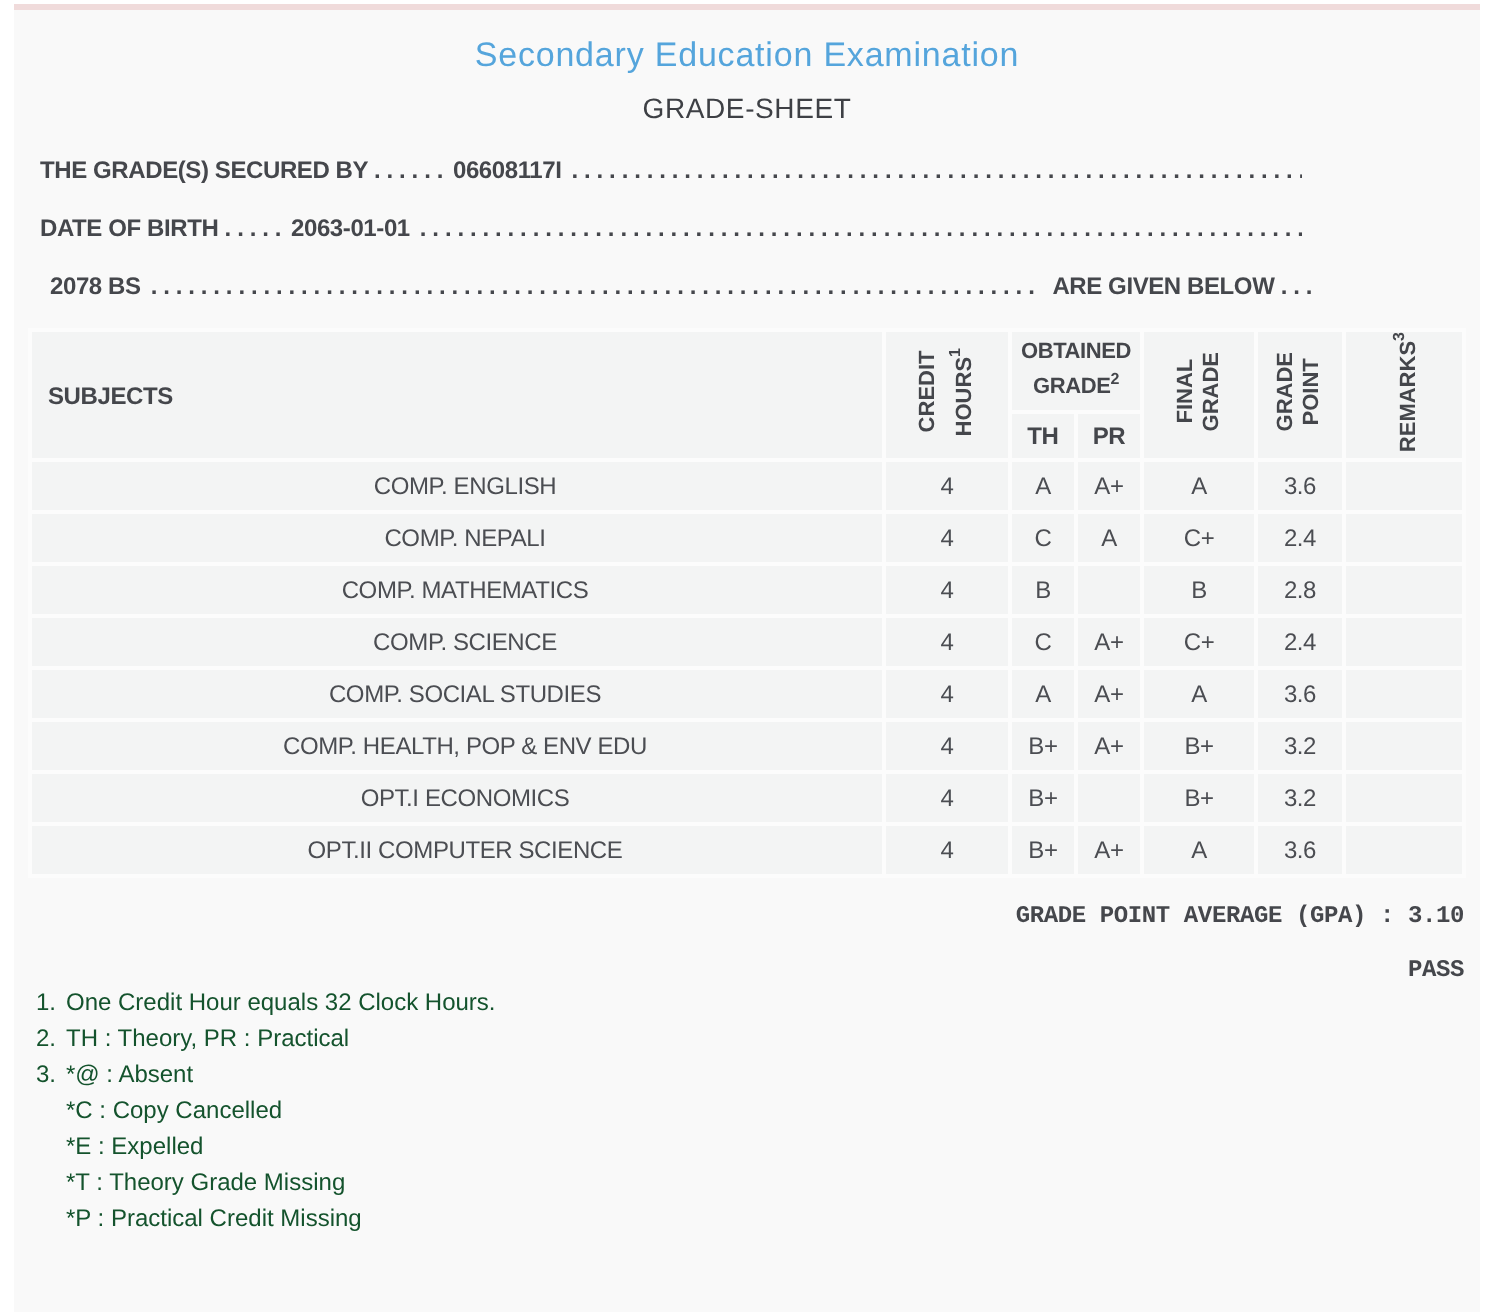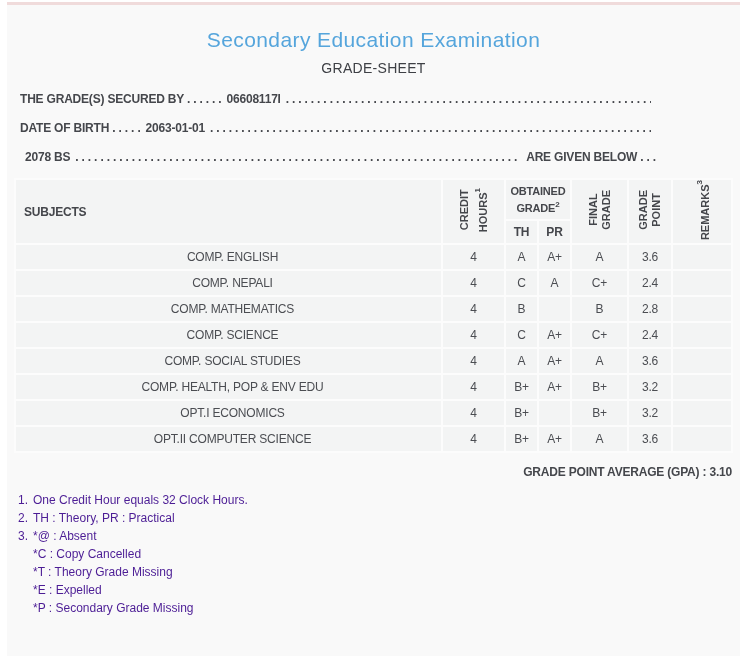--- a/index.html
+++ b/index.html
@@ -10,22 +10,22 @@
     font-family: "Liberation Sans", sans-serif;
   }
   .card {
     margin: 2px 7px 0 7px;
     height: 654px;
     background: #f9f9f9;
     border-top: 3px solid #f0dbdb;
   }
   .title {
     text-align: center;
-    padding-top: 23px;
-    font-size: 21px;
+    padding-top: 13px;
+    font-size: 17px;
     letter-spacing: 0.4px;
     color: #55a5dc;
   }
   .subtitle {
     text-align: center;
     margin-top: 8px;
     font-size: 14px;
     font-weight: normal;
     letter-spacing: 0.3px;
     color: #3e4045;
@@ -82,24 +82,25 @@
   tbody td.subj { text-align: center; padding-left: 8px; }
 
   .summary {
     text-align: right;
     padding-right: 8px;
     margin-top: 12px;
     font-size: 12px;
     font-weight: bold;
     letter-spacing: -0.2px;
     color: #45474c;
+    font-family: Liberation Mono, monospace;
   }
   .result { margin-top: 13px; }
 
-  .foot { margin-top: 12px; font-size: 12px; color: #4c1d95; }
+  .foot { font-size: 12px; color: #14532d; }
   .fn { line-height: 18px; padding-left: 11px; }
   .fn .fn-m { display: inline-block; width: 15px; }
   .fn.indent { padding-left: 26px; }
 </style>
 </head>
 <body>
 
 <div class="card">
 
   <div class="title">Secondary Education Examination</div>
@@ -232,24 +233,25 @@
           <td></td>
         </tr>
       </tbody>
     </table>
   </div>
 
   <div class="summary">
     <span>GRADE POINT AVERAGE (GPA) :</span>
     <span>3.10</span>
   </div>
+  <div class="summary result">PASS</div>
 
   <div class="foot">
     <div class="fn"><span class="fn-m">1.</span><span>One Credit Hour equals 32 Clock Hours.</span></div>
     <div class="fn"><span class="fn-m">2.</span><span>TH : Theory, PR : Practical</span></div>
     <div class="fn"><span class="fn-m">3.</span><span>*@ : Absent</span></div>
     <div class="fn indent"><span>*C : Copy Cancelled</span></div>
+    <div class="fn indent"><span>*E : Expelled</span></div>
     <div class="fn indent"><span>*T : Theory Grade Missing</span></div>
-    <div class="fn indent"><span>*E : Expelled</span></div>
-    <div class="fn indent"><span>*P : Secondary Grade Missing</span></div>
+    <div class="fn indent"><span>*P : Practical Credit Missing</span></div>
   </div>
 
 </div>
 
 </body></html>

